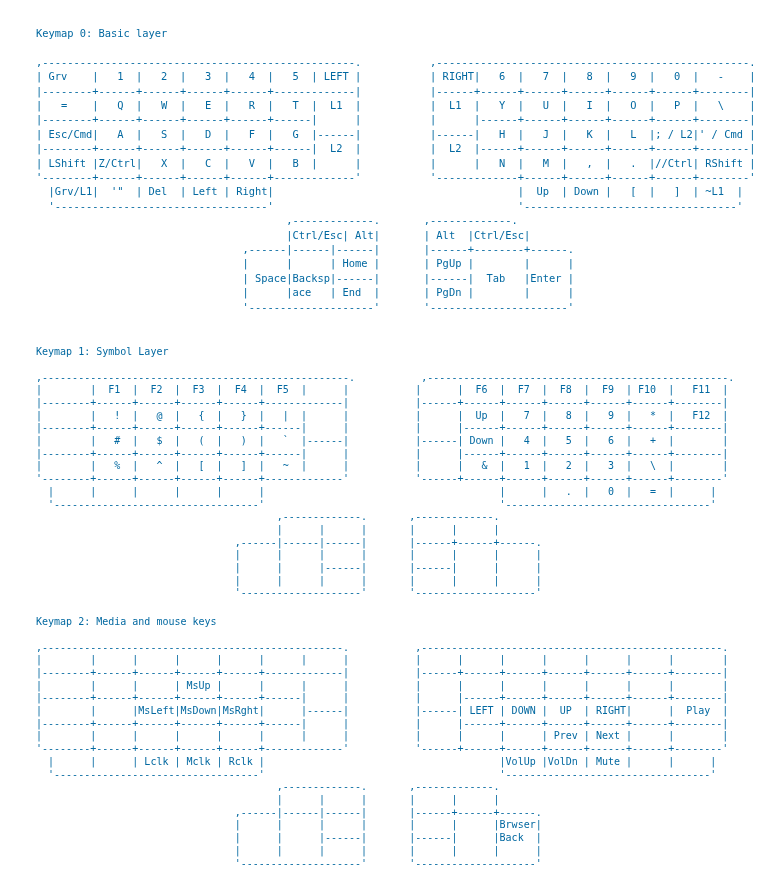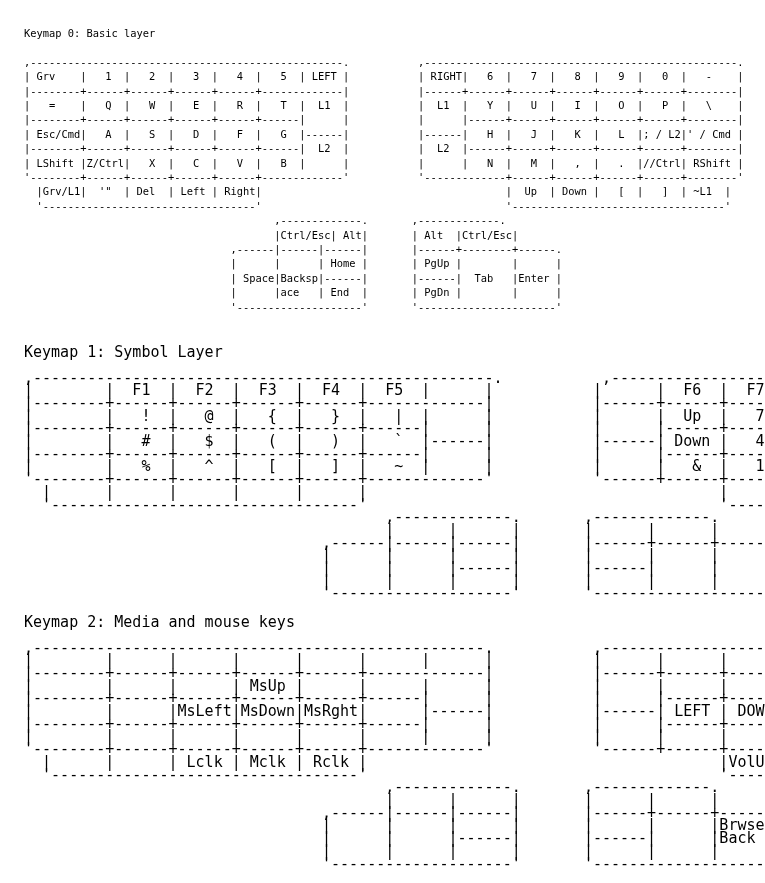--- a/index.html
+++ b/index.html
@@ -1,27 +1,27 @@
 <!DOCTYPE html>
 <html><head>
 <meta charset="utf-8">
 <style>
   html, body { margin: 0; padding: 0; background: #ffffff; }
   body { width: 765px; height: 883px; overflow: hidden; }
   .doc {
-    padding-left: 24px;
+    padding-left: 36px;
     font-family: "DejaVu Sans Mono", "Liberation Mono", monospace;
-    color: #000000;
+    color: #0369a1;
     -webkit-font-smoothing: antialiased;
   }
   .sec .title { white-space: pre; font-weight: normal; }
   .sec pre { margin: 0; white-space: pre; font-family: inherit; }
   .s0 { padding-top: 26px; font-size: 10.4px; line-height: 14.4px; letter-spacing: 0; }
   .s0 .title { margin-bottom: 14.4px; }
-  .s1, .s2 { font-size: 15px; line-height: 12.7px; }
+  .s1, .s2 { font-size: 10px; line-height: 12.7px; }
   .s1 { margin-top: 32px; }
   .s1 .title { margin-bottom: 12.7px; }
   .s2 { margin-top: 16px; }
   .s2 .title { margin-bottom: 12.7px; }
 </style>
 </head>
 <body>
 
 <div class="doc">
 

